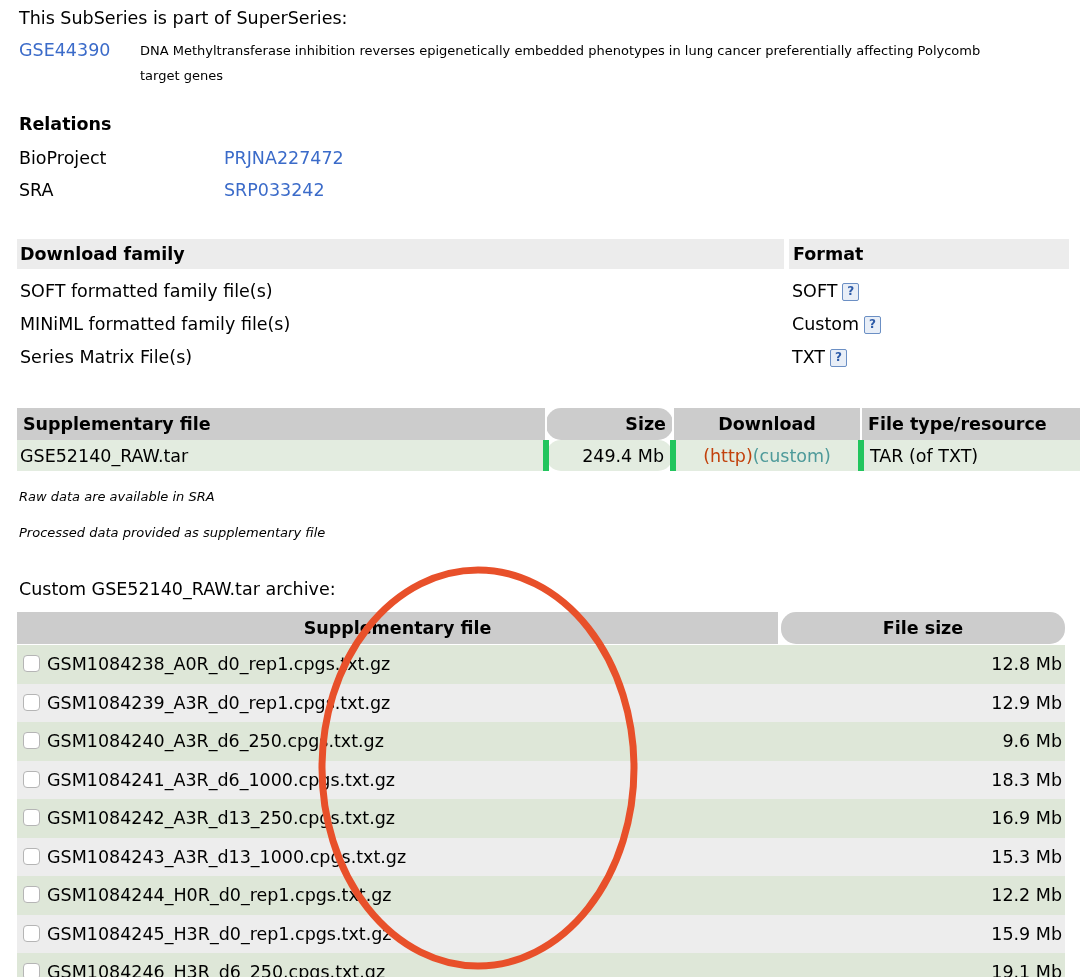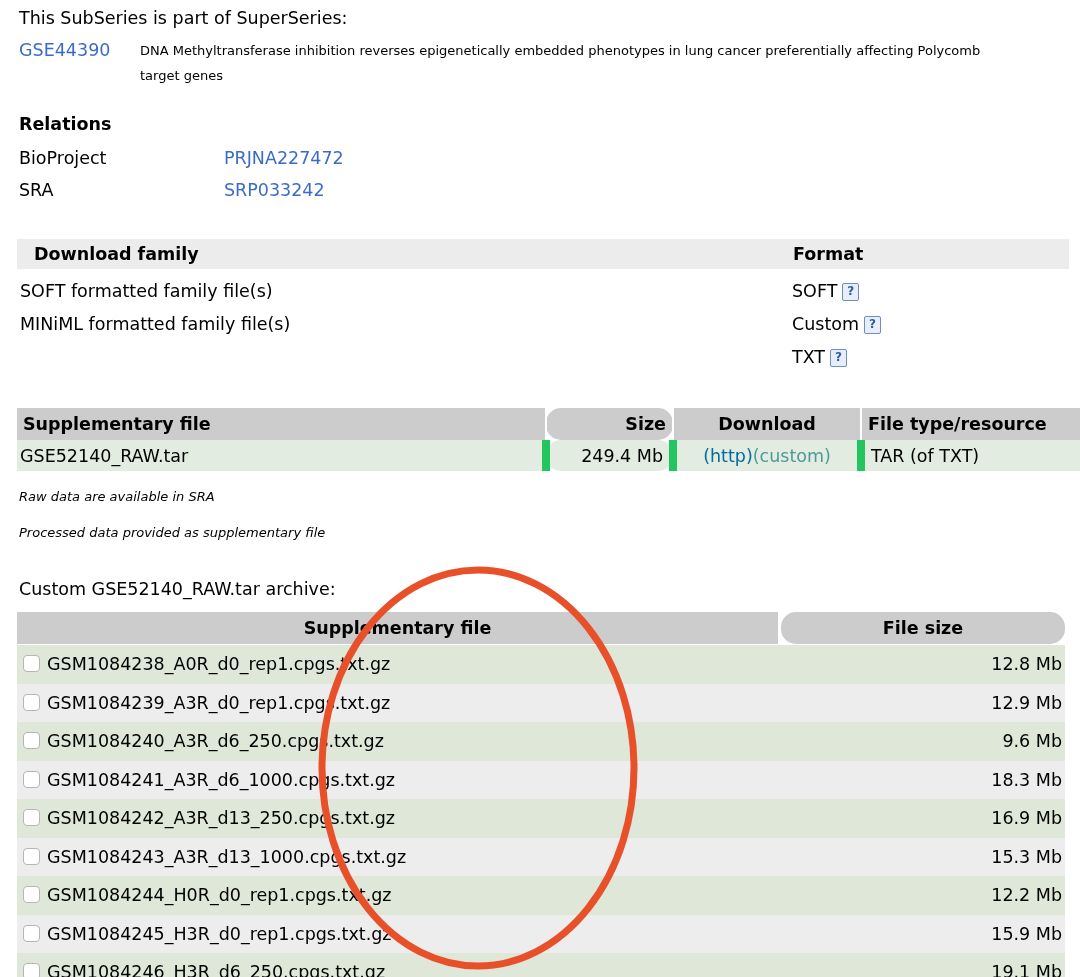--- a/index.html
+++ b/index.html
@@ -12,21 +12,21 @@
     height: 977px;
     position: relative;
     overflow: hidden;
     font-family: "DejaVu Sans", "Liberation Sans", sans-serif;
     font-size: 17.5px;
     color: #000000;
     -webkit-font-smoothing: antialiased;
   }
 
   a, .link {
-    color: #0369a1;
+    color: #c2410c;
     text-decoration: none;
   }
   .teal { color: #4e9a9a; }
 
   .page {
     position: absolute;
     left: 0; top: 0;
     width: 1080px;
   }
 
@@ -101,21 +101,21 @@
   }
   .dl-header .dl-hcell {
     position: absolute;
     top: 0;
     height: 30px;
     background: #ececec;
     font-weight: bold;
     font-size: 17.5px;
     line-height: 30px;
   }
-  .dl-header .dl-hcell.left { left: 0; width: 764px; padding-left: 17px; }
+  .dl-header .dl-hcell.left { left: 0; width: 764px; padding-left: 3px; }
   .dl-header .dl-hcell.right { left: 772px; width: 276px; padding-left: 4px; }
 
   .dl-row {
     position: absolute;
     left: 20px;
     width: 1040px;
     height: 33px;
     font-size: 17.5px;
     line-height: 33px;
   }
@@ -168,21 +168,21 @@
     height: 32px;
     padding: 0 6px;
     text-align: center;
     border-right: 2px solid #ffffff;
   }
   .supp-table th:last-child { border-right: none; }
   .supp-table td {
     background: #e3ece0;
     height: 31px;
     padding: 0 6px;
-    border-right: 8px solid #22c55e;
+    border-right: 6px solid #22c55e;
   }
   .supp-table td:last-child { border-right: none; }
   .supp-table .c-name { width: 516px; text-align: left; }
   .supp-table .c-size { width: 113px; text-align: right; border-radius: 15px; }
   .supp-table .c-dl   { width: 174px; text-align: center; }
   .supp-table .c-type { width: 235px; text-align: left; }
   .supp-table td.c-name { padding-left: 3px; }
   .supp-table td.c-dl a { margin: 0; }
 
   .note {
@@ -311,20 +311,21 @@
   </div>
 
   <div class="dl-row" id="dlrow-1">
     <a class="dl-name" href="#">MINiML formatted family file(s)</a>
     <span class="dl-format">
       <span>Custom</span><span class="help-icon">?</span>
     </span>
   </div>
 
   <div class="dl-row" id="dlrow-2">
+    <a class="dl-name" href="#">Series Matrix File(s)</a>
     <span class="dl-format">
       <span>TXT</span><span class="help-icon">?</span>
     </span>
   </div>
 
   <table class="supp-table">
     <thead>
       <tr>
         <th class="c-name">Supplementary file</th>
         <th class="c-size">Size</th>

